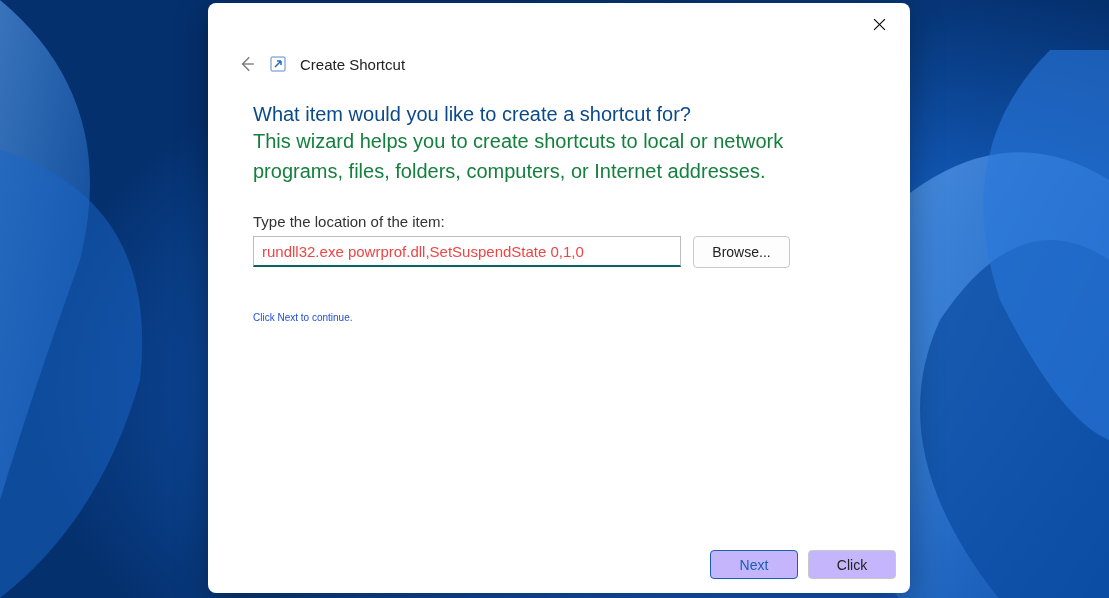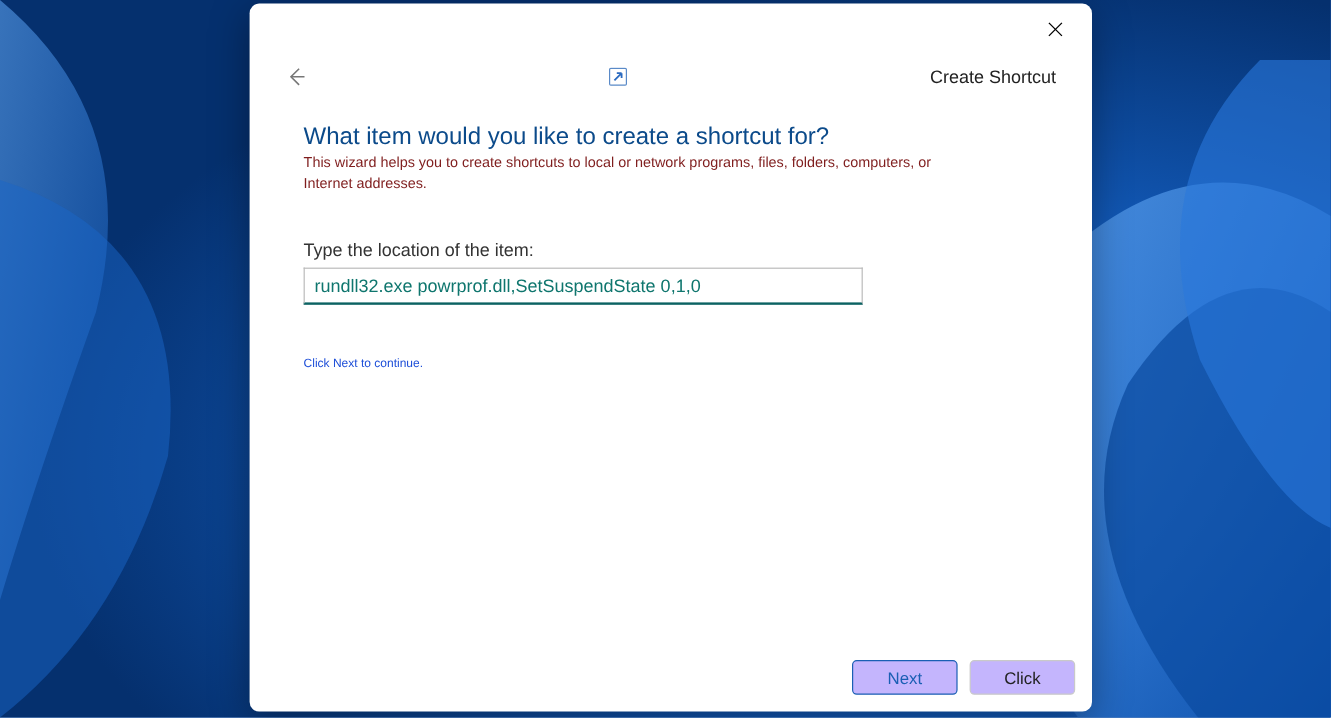--- a/index.html
+++ b/index.html
@@ -55,21 +55,20 @@
     }
     .close-btn svg {
       width: 13px;
       height: 13px;
     }
     .header-row {
       display: flex;
       align-items: center;
       padding: 18px 30px 0 30px;
       gap: 14px;
-      justify-content: space-between;
     }
     .back-arrow {
       width: 18px;
       height: 18px;
       display: flex;
       align-items: center;
       justify-content: center;
       color: #555;
       cursor: pointer;
     }
@@ -90,47 +89,47 @@
     .content {
       padding: 30px 45px 0 45px;
       flex: 1;
     }
     .heading {
       color: #0b4a8a;
       font-size: 20px;
       font-weight: 400;
     }
     .description {
-      color: #7f1d1d;
-      font-size: 12px;
+      color: #15803d;
+      font-size: 20px;
       line-height: 1.5;
-      margin-bottom: 38px;
+      margin-bottom: 27px;
       max-width: 560px;
     }
     .field-label {
       color: #333;
       font-size: 15px;
       margin-bottom: 6px;
     }
     .input-row {
       display: flex;
       gap: 12px;
       align-items: flex-start;
       margin-bottom: 44px;
     }
     .location-input {
-      width: 466px;
+      width: 428px;
       height: 31px;
       padding: 4px 8px;
       font-size: 15px;
       font-family: inherit;
       border: 1px solid #bbb;
       border-bottom: 2px solid #0b6262;
       outline: none;
-      color: #0f766e;
+      color: #ef4444;
     }
     .browse-btn {
       width: 97px;
       height: 32px;
       background: #fdfdfd;
       border: 1px solid #c9c9c9;
       border-radius: 4px;
       font-size: 14px;
       font-family: inherit;
       color: #222;
@@ -213,20 +212,21 @@
     </div>
     <div class="dialog-title">Create Shortcut</div>
   </div>
 
   <div class="content">
     <h1 class="heading">What item would you like to create a shortcut for?</h1>
     <p class="description">This wizard helps you to create shortcuts to local or network programs, files, folders, computers, or Internet addresses.</p>
     <div class="field-label">Type the location of the item:</div>
     <div class="input-row">
       <input type="text" class="location-input" value="rundll32.exe powrprof.dll,SetSuspendState 0,1,0" style="">
+      <button class="browse-btn">Browse...</button>
     </div>
     <div class="continue-text">Click Next to continue.</div>
   </div>
 
   <div class="footer">
     <button class="next-btn">Next</button>
     <button class="cancel-btn">Click</button>
   </div>
 
 </div>

